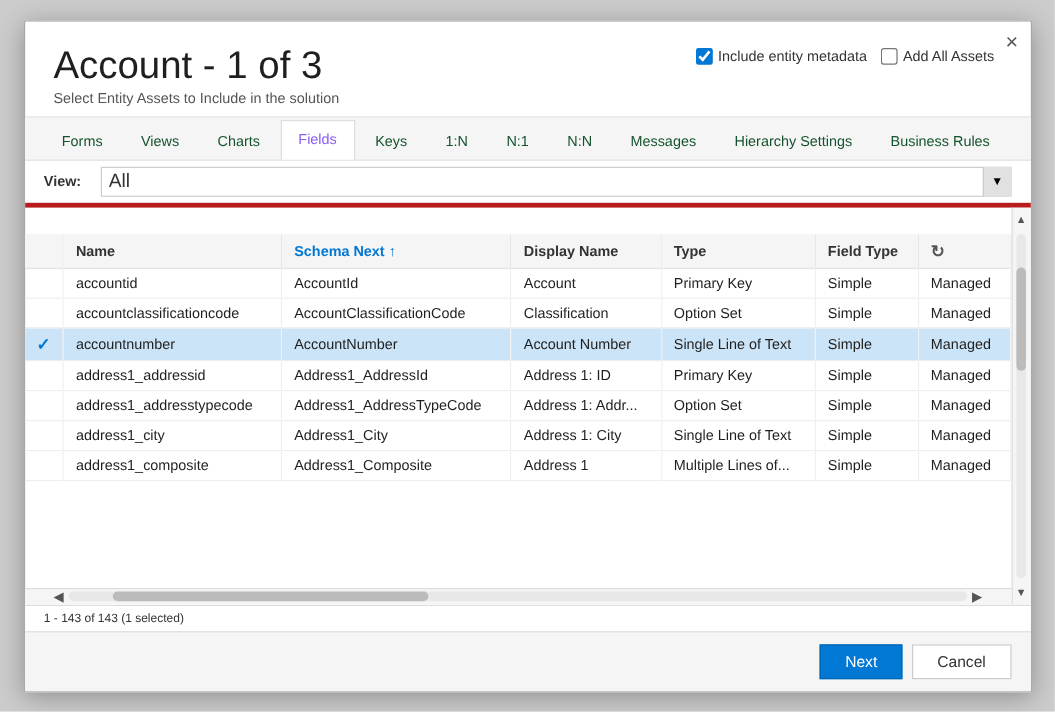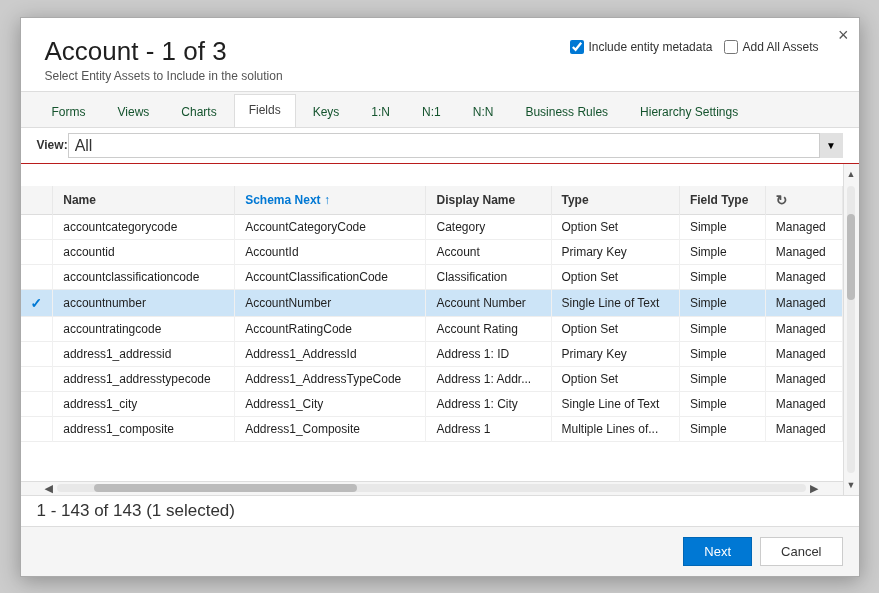--- a/index.html
+++ b/index.html
@@ -32,33 +32,33 @@
       color: #555;
       background: none;
       border: none;
       line-height: 1;
     }
     .dialog-header {
       padding: 18px 24px 8px 24px;
       border-bottom: 1px solid #ddd;
     }
     .dialog-title {
-      font-size: 26px;
+      font-size: 32px;
       font-weight: 300;
       color: #1f1f1f;
     }
     .dialog-subtitle {
       font-size: 12px;
       color: #555;
       margin-top: 2px;
     }
     .header-right {
       position: absolute;
       top: 22px;
-      right: 40px;
+      right: 30px;
       display: flex;
       gap: 12px;
       font-size: 12px;
       padding-left: 38px;
     }
     .checkbox-label {
       display: flex;
       align-items: center;
       gap: 4px;
       color: #333;
@@ -83,31 +83,31 @@
       border-bottom: none;
       margin-right: 2px;
       margin-top: 4px;
       background: transparent;
       white-space: nowrap;
     }
     .tab.active {
       background: #fff;
       border-color: #ddd;
       border-bottom-color: #fff;
-      color: #404040;
+      color: #8b5cf6;
       margin-top: 2px;
       text-align: right;
     }
     .view-bar {
       display: flex;
       align-items: center;
       padding: 5px 16px;
-      border-bottom: 1px solid #b91c1c;
-      background: #fff;
-      gap: 0;
+      border-bottom: 4px solid #b91c1c;
+      background: #fff;
+      gap: 16px;
     }
     .view-label { font-size: 12px; color: #333; font-weight: 600; }
     .view-select-wrapper {
       flex: 1;
       position: relative;
     }
     .view-select {
       width: 100%;
       padding: 3px 24px 3px 6px;
       border: 1px solid #ccc;
@@ -206,21 +206,21 @@
       border-radius: 4px;
     }
     .scroll-arrow {
       font-size: 11px;
       color: #555;
       cursor: pointer;
       padding: 0 4px;
     }
     .status-bar {
       padding: 5px 16px;
-      font-size: 17px;
+      font-size: 10px;
       color: #333;
       border-top: 1px solid #ddd;
       background: #fff;
     }
     .dialog-footer {
       padding: 10px 16px;
       display: flex;
       justify-content: flex-end;
       gap: 8px;
       border-top: 1px solid #ddd;
@@ -304,22 +304,23 @@
 
   <div class="tabs" id="tabs-container">
       <div class="tab">Forms</div>
       <div class="tab">Views</div>
       <div class="tab">Charts</div>
       <div class="tab active">Fields</div>
       <div class="tab">Keys</div>
       <div class="tab">1:N</div>
       <div class="tab">N:1</div>
       <div class="tab">N:N</div>
+      <div class="tab">Messages</div>
+      <div class="tab">Hierarchy Settings</div>
       <div class="tab">Business Rules</div>
-      <div class="tab">Hierarchy Settings</div>
     </div>
 
   <div class="view-bar">
     <span class="view-label">View:</span>
     <div class="view-select-wrapper">
       <select class="view-select">
         <option>All</option>
       </select>
       <div class="view-select-arrow">▼</div>
     </div>
@@ -336,29 +337,20 @@
                 <th class="sorted">Schema Next ↑</th>
                 <th>Display Name</th>
                 <th>Type</th>
                 <th>Field Type</th>
                 <th><span class="refresh-icon">↻</span></th>
               </tr>
             </thead>
             <tbody>
               <tr>
                 <td></td>
-                <td>accountcategorycode</td>
-                <td>AccountCategoryCode</td>
-                <td>Category</td>
-                <td>Option Set</td>
-                <td>Simple</td>
-                <td>Managed</td>
-              </tr>
-              <tr>
-                <td></td>
                 <td>accountid</td>
                 <td>AccountId</td>
                 <td>Account</td>
                 <td>Primary Key</td>
                 <td>Simple</td>
                 <td>Managed</td>
               </tr>
               <tr>
                 <td></td>
                 <td>accountclassificationcode</td>
@@ -367,29 +359,20 @@
                 <td>Option Set</td>
                 <td>Simple</td>
                 <td>Managed</td>
               </tr>
               <tr class="selected">
                 <td><span class="check-mark">✓</span></td>
                 <td>accountnumber</td>
                 <td>AccountNumber</td>
                 <td>Account Number</td>
                 <td>Single Line of Text</td>
-                <td>Simple</td>
-                <td>Managed</td>
-              </tr>
-              <tr>
-                <td></td>
-                <td>accountratingcode</td>
-                <td>AccountRatingCode</td>
-                <td>Account Rating</td>
-                <td>Option Set</td>
                 <td>Simple</td>
                 <td>Managed</td>
               </tr>
               <tr>
                 <td></td>
                 <td>address1_addressid</td>
                 <td>Address1_AddressId</td>
                 <td>Address 1: ID</td>
                 <td>Primary Key</td>
                 <td>Simple</td>

